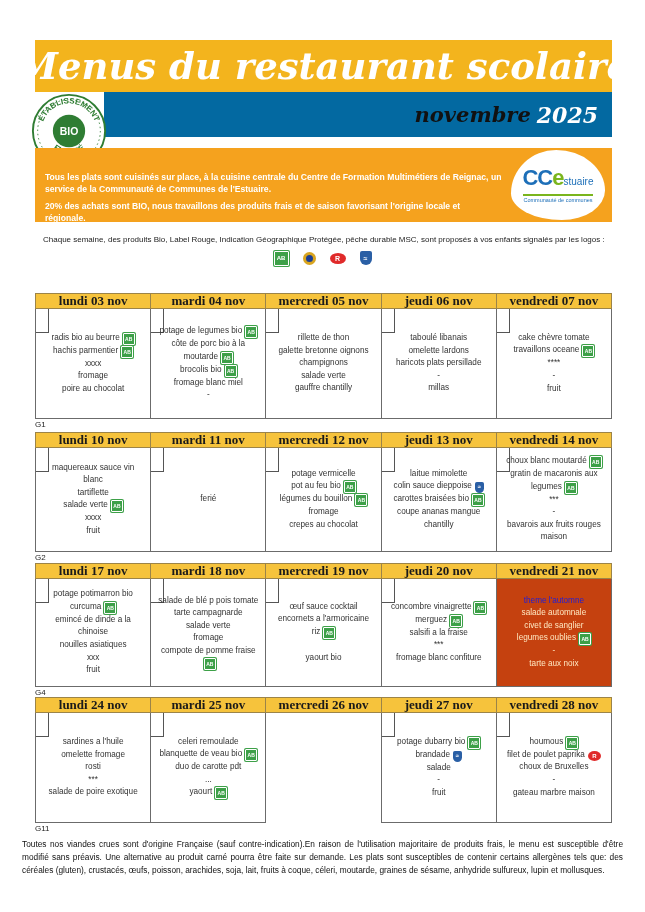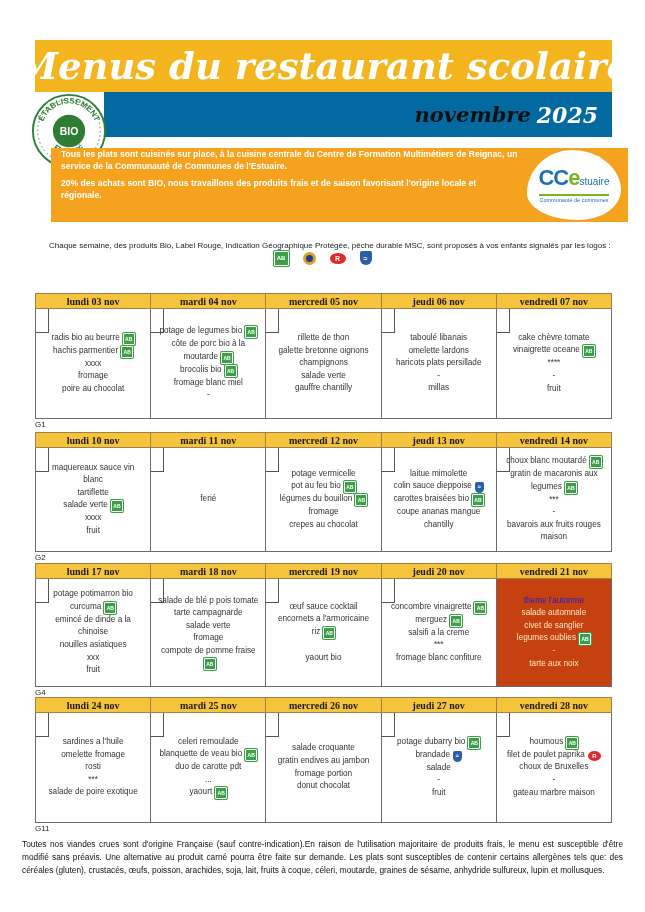--- a/index.html
+++ b/index.html
@@ -11,55 +11,55 @@
               display:flex;align-items:center;justify-content:center;}
   .title-band span{font-family:"DejaVu Serif",serif;font-style:italic;font-weight:bold;
                    font-size:37px;color:#fff;white-space:nowrap;}
   .band2{position:absolute;left:104px;top:92px;width:508px;height:45px;background:#0369a1;
          display:flex;align-items:center;justify-content:flex-end;padding-right:14px;box-sizing:border-box;}
   .band2 .month{font-family:"DejaVu Serif",serif;font-style:italic;font-weight:bold;font-size:21px;color:#111;margin-right:6px;}
   .band2 .year{font-family:"DejaVu Serif",serif;font-style:italic;font-weight:bold;font-size:22px;color:#fff;}
   .bio-stamp{position:absolute;left:31px;top:93px;width:76px;height:76px;}
 
   
-  .intro{position:absolute;left:51px;top:148px;width:577px;height:74px;background:#F5A21E;
-         box-sizing:border-box;padding:1px 110px 6px 10px;}
+  .intro{position:absolute;left:35px;top:148px;width:577px;height:74px;background:#F5A21E;
+         box-sizing:border-box;padding:24px 110px 6px 10px;}
   .intro p{margin:0 0 6px 0;font-size:8.6px;font-weight:bold;color:#fff;line-height:11.5px;}
   .cce{position:absolute;right:7px;top:2px;width:94px;height:70px;background:#fff;
        border-radius:48% 52% 46% 54% / 62% 58% 42% 38%;
        display:flex;flex-direction:column;align-items:center;justify-content:center;}
   .cce-top{line-height:20px;white-space:nowrap;}
   .cce-top .cc{font-size:22px;font-weight:bold;color:#1d6fb8;letter-spacing:-1px;}
   .cce-top .e{font-size:22px;font-weight:bold;color:#7ab51d;letter-spacing:-1px;}
   .cce-top .suffix{font-size:10px;font-weight:normal;color:#1d6fb8;}
   .cce-sub{font-size:5.5px;color:#1d6fb8;border-top:2px solid #7ab51d;margin-top:2px;padding-top:1px;}
 
   
-  .note{position:absolute;left:35px;top:227px;width:577px;margin:14px;font-size:8px;color:#222;line-height:10.5px;}
+  .note{position:absolute;left:35px;top:227px;width:577px;margin:8px;font-size:8px;color:#222;line-height:10.5px;}
   .logos-row{position:absolute;left:0;top:250px;width:645px;display:flex;justify-content:center;
              align-items:center;gap:14px;height:16px;}
   .qlogo{display:inline-flex;align-items:center;justify-content:center;font-weight:bold;color:#fff;}
   .qlogo.ab{width:13px;height:13px;background:#3DA048;font-size:6px;border:1px solid #fff;
             box-shadow:0 0 0 1px #3DA048;border-radius:1px;}
   .qlogo.igp{width:13px;height:13px;background:#1d3f94;border:3px solid #D9A520;border-radius:50%;box-sizing:border-box;}
   .qlogo.lr{width:16px;height:11px;background:#E02A2A;font-size:7px;border-radius:50%;}
   .qlogo.msc{width:12px;height:14px;background:#2A5FA5;font-size:7px;border-radius:2px 2px 6px 6px;}
 
   
   .weeks{position:absolute;left:35px;top:0;width:577px;height:912px;pointer-events:none;}
   .week{position:absolute;left:0;width:577px;}
   .week:nth-child(1){top:293px;}
   .week:nth-child(2){top:432px;}
   .week:nth-child(3){top:563px;}
   .week:nth-child(4){top:697px;}
   .week-row{display:flex;}
   .day{flex:1;display:flex;flex-direction:column;margin-right:-1px;}
   .day:last-child{margin-right:0;}
   .day-head{height:14px;background:#F6C33C;border:1px solid #9c8448;display:flex;align-items:center;
-            justify-content:center;font-family:"Liberation Serif",serif;font-weight:bold;font-size:10px;color:#1a1a1a;}
+            justify-content:center;font-family:"Liberation Serif",serif;font-weight:bold;font-size:13px;color:#1a1a1a;}
   .day-body{position:relative;background:#fff;border:1px solid #6b6b6b;border-top:none;}
   .week:nth-child(1) .day-body{height:109px;}
   .week:nth-child(2) .day-body{height:103px;}
   .week:nth-child(3) .day-body{height:107px;}
   .week:nth-child(4) .day-body{height:109px;}
   .corner-box{position:absolute;top:0;left:0;width:12px;height:23px;border:1px solid #555;
               border-top:none;border-left:none;background:#fff;}
   .items{position:absolute;inset:0;display:flex;flex-direction:column;justify-content:center;
          align-items:center;padding:2px 5px;text-align:center;}
   .item{font-size:8.2px;line-height:12.6px;color:#333;min-height:12px;}
@@ -184,21 +184,21 @@
                 <div class="item"><span class="item-text">millas</span></div>
               </div>
             </div>
           </div>
           <div class="day">
             <div class="day-head">vendredi 07 nov</div>
             <div class="day-body">
               <div class="corner-box"></div>
               <div class="items">
                 <div class="item"><span class="item-text">cake chèvre tomate</span></div>
-                <div class="item"><span class="item-text">vinaigrette oceane</span><span class="badge ab">AB</span></div>
+                <div class="item"><span class="item-text">travaillons oceane</span><span class="badge ab">AB</span></div>
                 <div class="item"><span class="item-text">****</span></div>
                 <div class="item"><span class="item-text">-</span></div>
                 <div class="item"><span class="item-text">fruit</span></div>
               </div>
             </div>
           </div>
         </div>
         <div class="group-label">G1</div>
       </div>
       <div class="week">
@@ -307,21 +307,21 @@
               </div>
             </div>
           </div>
           <div class="day">
             <div class="day-head">jeudi 20 nov</div>
             <div class="day-body">
               <div class="corner-box"></div>
               <div class="items">
                 <div class="item"><span class="item-text">concombre vinaigrette</span><span class="badge ab">AB</span></div>
                 <div class="item"><span class="item-text">merguez</span><span class="badge ab">AB</span></div>
-                <div class="item"><span class="item-text">salsifi a la creme</span></div>
+                <div class="item"><span class="item-text">salsifi a la fraise</span></div>
                 <div class="item"><span class="item-text">***</span></div>
                 <div class="item"><span class="item-text">fromage blanc confiture</span></div>
               </div>
             </div>
           </div>
           <div class="day autumn">
             <div class="day-head">vendredi 21 nov</div>
             <div class="day-body">
               <div class="items">
                 <div class="item theme"><span class="item-text">theme l'automne</span></div>
@@ -359,29 +359,20 @@
                 <div class="item"><span class="item-text">celeri remoulade</span></div>
                 <div class="item"><span class="item-text">blanquette de veau bio</span><span class="badge ab">AB</span></div>
                 <div class="item"><span class="item-text">duo de carotte pdt</span></div>
                 <div class="item"><span class="item-text">...</span></div>
                 <div class="item"><span class="item-text">yaourt</span><span class="badge ab">AB</span></div>
               </div>
             </div>
           </div>
           <div class="day">
             <div class="day-head">mercredi 26 nov</div>
-            <div class="day-body">
-              <div class="corner-box"></div>
-              <div class="items">
-                <div class="item"><span class="item-text">salade croquante</span></div>
-                <div class="item"><span class="item-text">gratin endives au jambon</span></div>
-                <div class="item"><span class="item-text">fromage portion</span></div>
-                <div class="item"><span class="item-text">donut chocolat</span></div>
-              </div>
-            </div>
           </div>
           <div class="day">
             <div class="day-head">jeudi 27 nov</div>
             <div class="day-body">
               <div class="corner-box"></div>
               <div class="items">
                 <div class="item"><span class="item-text">potage dubarry bio</span><span class="badge ab">AB</span></div>
                 <div class="item"><span class="item-text">brandade</span><span class="badge msc">≈</span></div>
                 <div class="item"><span class="item-text">salade</span></div>
                 <div class="item"><span class="item-text">-</span></div>

